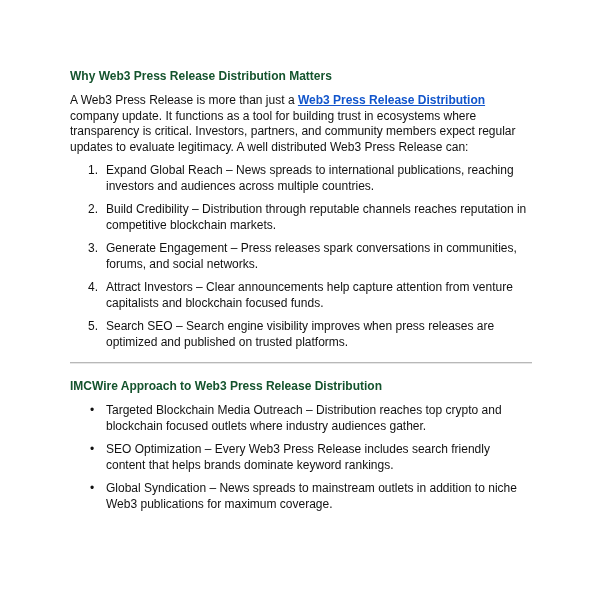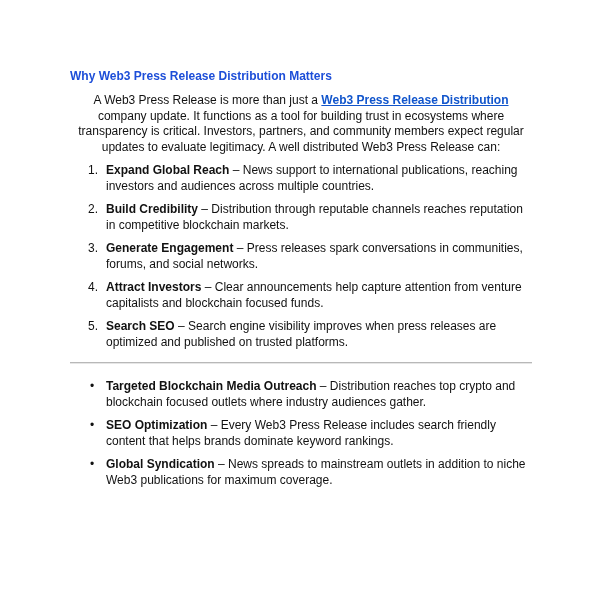--- a/index.html
+++ b/index.html
@@ -21,25 +21,24 @@
       top: 69px;
       width: 462px;
       font-size: 12px;
       line-height: 15.5px;
     }
     h2 {
       font-size: 12px;
       font-weight: bold;
       margin: 0 0 9px 0;
       line-height: 15px;
-      color: #1d4ed8;
+      color: #14532d;
     }
     p {
       margin: 0 0 8px 0;
-      text-align: center;
     }
     a.link {
       color: #1155cc;
       font-weight: bold;
       text-decoration: underline;
     }
     ol, ul {
       margin: 0 0 8px 0;
       padding: 0;
       list-style: none;
@@ -53,59 +52,60 @@
       position: absolute;
       left: 18px;
       top: 0;
     }
     ul li .marker {
       position: absolute;
       left: 20px;
       top: 0;
       font-size: 12px;
     }
-    .term { font-weight: bold; }
+    .term { font-weight: normal; }
     hr.rule {
       border: none;
       border-top: 1px solid #b8b8b8;
       border-bottom: 1px solid #e6e6e6;
       margin: 12px 0 15px 0;
       height: 0;
     }
   </style>
 </head>
 <body>
 
 <div class="page">
 
   <h2>Why Web3 Press Release Distribution Matters</h2>
 
   <p><span>A Web3 Press Release is more than just a </span><a class="link" href="#">Web3 Press Release Distribution</a><span> company update. It functions as a tool for building trust in ecosystems where transparency is critical. Investors, partners, and community members expect regular updates to evaluate legitimacy. A well distributed Web3 Press Release can:</span></p>
 
   <ol>
     <li>
-      <span class="marker">1.</span><span class="term">Expand Global Reach</span><span> – News support to international publications, reaching investors and audiences across multiple countries.</span>
+      <span class="marker">1.</span><span class="term">Expand Global Reach</span><span> – News spreads to international publications, reaching investors and audiences across multiple countries.</span>
     </li>
     <li>
       <span class="marker">2.</span><span class="term">Build Credibility</span><span> – Distribution through reputable channels reaches reputation in competitive blockchain markets.</span>
     </li>
     <li>
       <span class="marker">3.</span><span class="term">Generate Engagement</span><span> – Press releases spark conversations in communities, forums, and social networks.</span>
     </li>
     <li>
       <span class="marker">4.</span><span class="term">Attract Investors</span><span> – Clear announcements help capture attention from venture capitalists and blockchain focused funds.</span>
     </li>
     <li>
       <span class="marker">5.</span><span class="term">Search SEO</span><span> – Search engine visibility improves when press releases are optimized and published on trusted platforms.</span>
     </li>
   </ol>
 
 
   <hr class="rule">
 
+  <h2>IMCWire Approach to Web3 Press Release Distribution</h2>
 
 
   <ul>
     <li>
       <span class="marker">•</span><span class="term">Targeted Blockchain Media Outreach</span><span> – Distribution reaches top crypto and blockchain focused outlets where industry audiences gather.</span>
     </li>
     <li>
       <span class="marker">•</span><span class="term">SEO Optimization</span><span> – Every Web3 Press Release includes search friendly content that helps brands dominate keyword rankings.</span>
     </li>
     <li>

